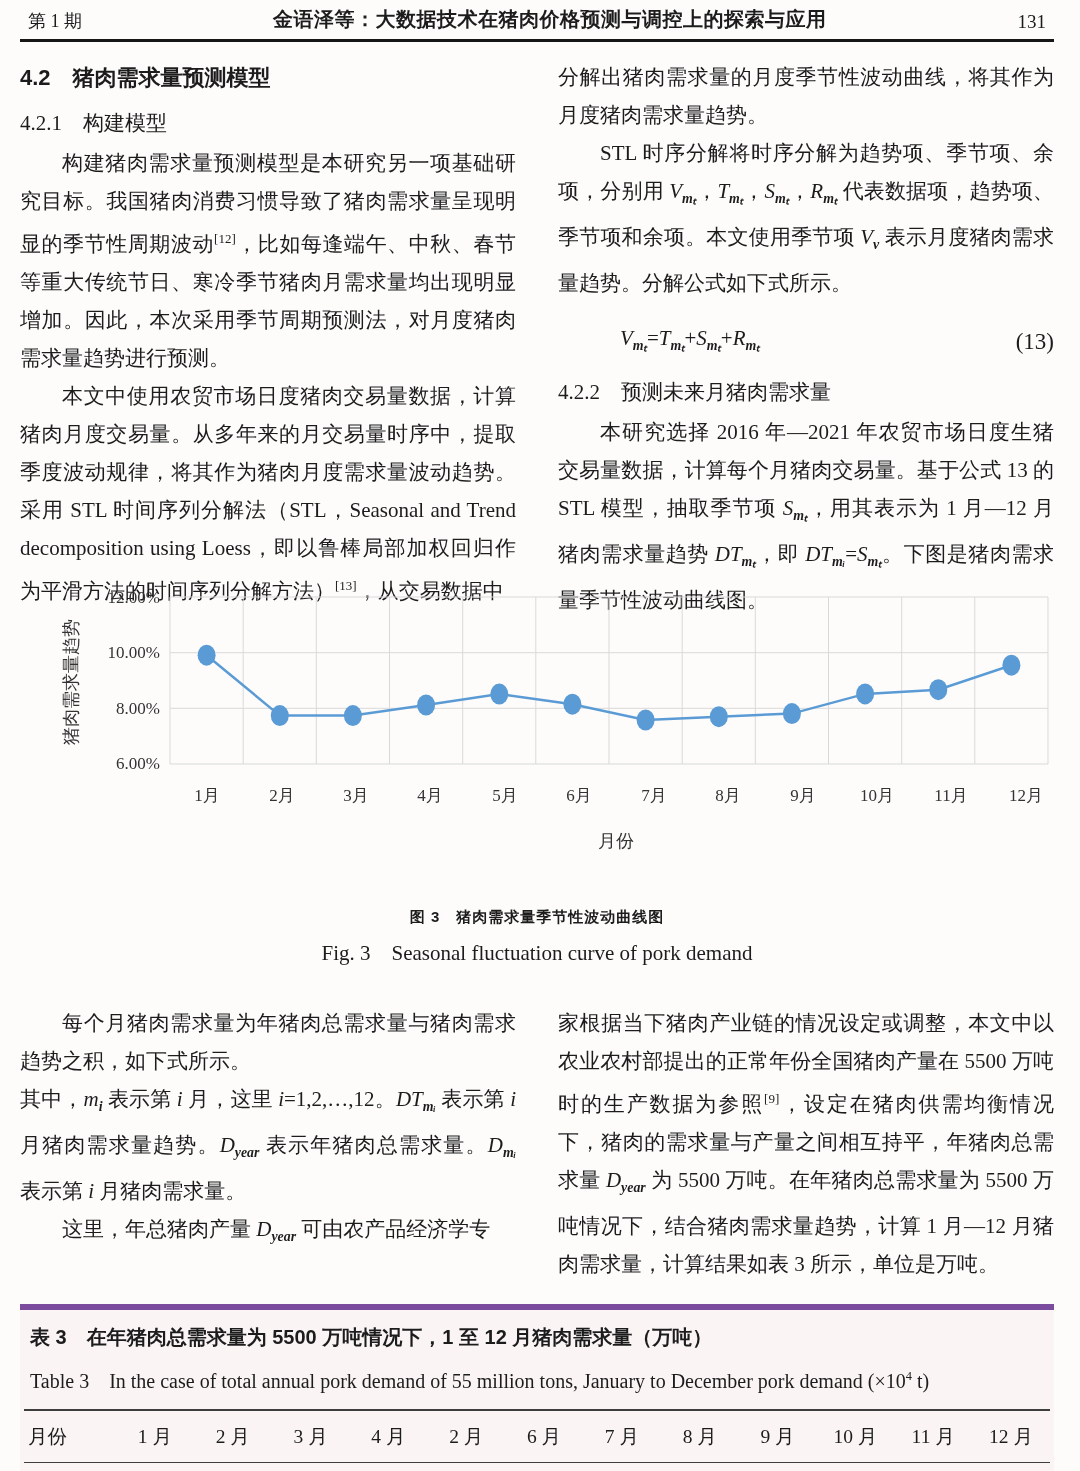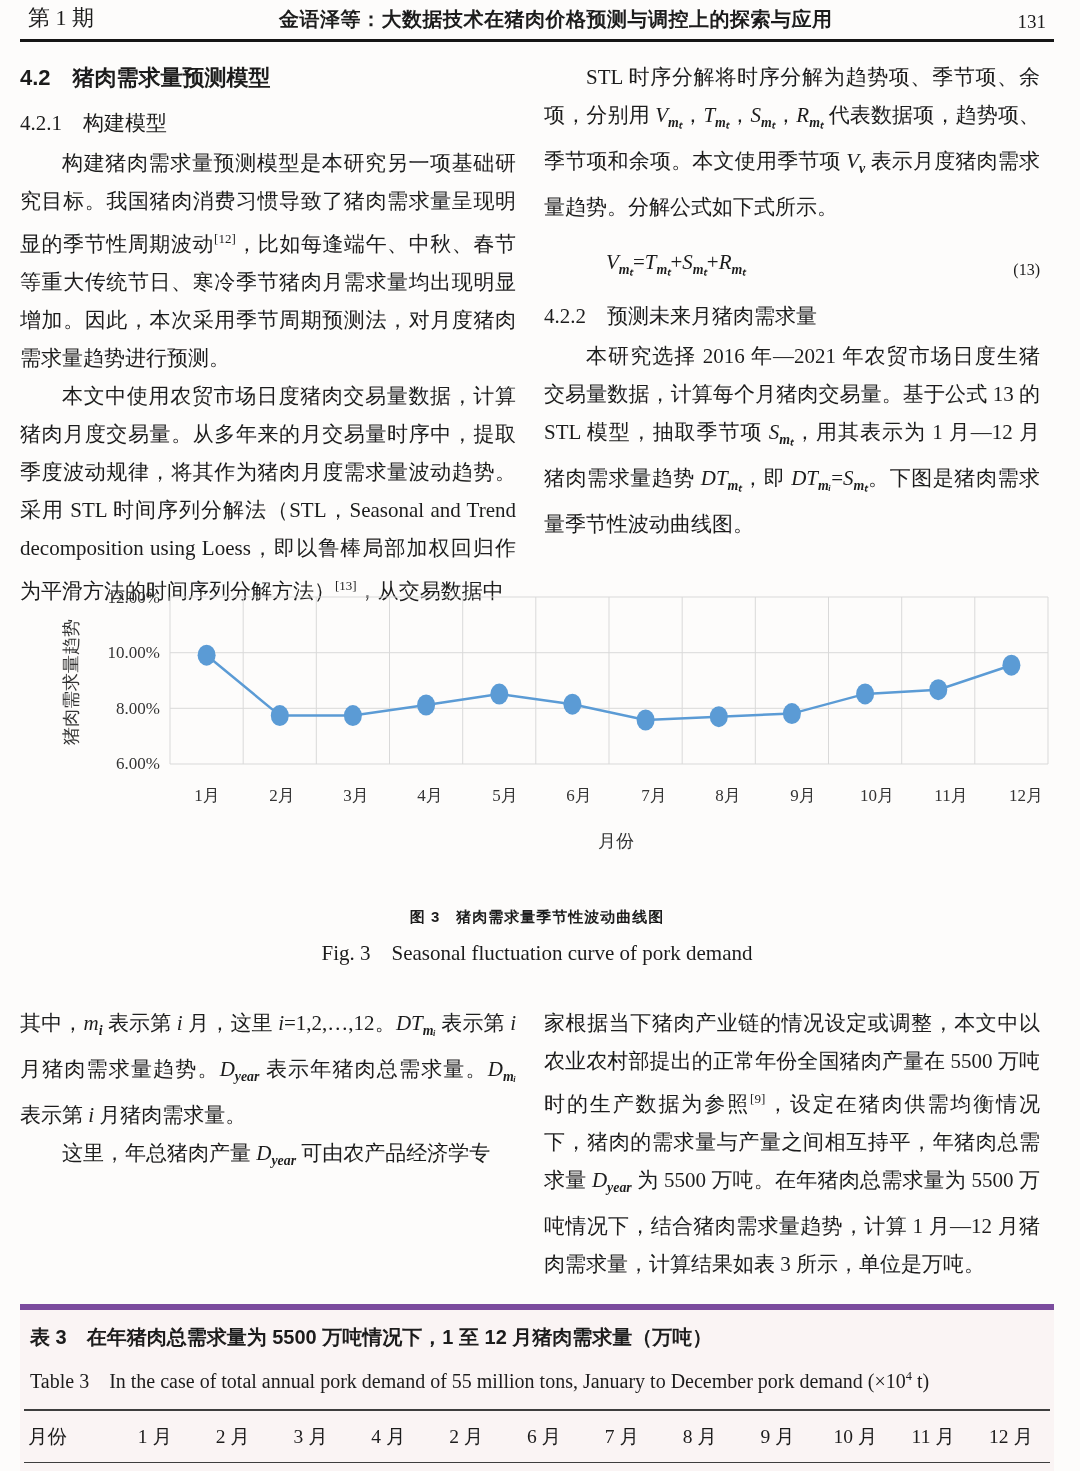--- a/index.html
+++ b/index.html
@@ -7,37 +7,37 @@
   .page {
     width:1080px; height:1471px; margin:0 auto; background:#fdfcfb;
     font-family:"Liberation Serif", serif; color:#1c1c1c; overflow:hidden;
     position:relative; padding:0 26px 0 20px;
   }
   
   .hdr {
     display:flex; align-items:flex-end; justify-content:space-between;
     padding:9px 8px 6px 8px; border-bottom:3px solid #161616; height:42px;
   }
-  .hdr-issue { font-size:22px; }
+  .hdr-issue { font-size:18px; }
   .hdr-title { font-family:"Liberation Sans", sans-serif; font-weight:bold; font-size:20px; letter-spacing:.5px; }
   .hdr-page { font-size:19px; }
   
-  .cols { display:flex; gap:28px; }
+  .cols { display:flex; gap:42px; }
   .col { width:496px; }
   .cols-top { padding-top:16px; height:508px; }
   p.body, .h2 { font-size:21px; line-height:38px; text-align:justify; }
   p.ind { text-indent:2em; }
   .h1 { font-family:"Liberation Sans", sans-serif; font-weight:bold; font-size:22px; line-height:36px; margin:2px 0 8px; }
   .h2 { margin:0 0 2px; }
   sub { font-size:.66em;font-weight:bold; }
   sup { font-size:.62em; }
   .it { font-style:italic; }
   .formula { display:flex; justify-content:space-between; align-items:flex-end; margin:24px 0 18px; font-size:21px; }
   .f-body { margin-left:62px; }
-  .f-num { font-size:16px; }
+  .f-num { font-size:23px; }
   
   .chart-block { height:300px; margin-top:14px; }
   .chart-block svg { display:block; }
   .grid { stroke:#d9d9d9; stroke-width:1; }
   .ctext { font-family:"Liberation Serif", serif; fill:#333; }
   
   .figcap { text-align:center; padding-top:44px; height:106px; }
   .figcap-cn { font-family:"Liberation Sans", sans-serif; font-weight:bold; font-size:15px; margin-bottom:12px; letter-spacing:1px; }
   .figcap-en { font-size:21px; }
   .cols-bot { padding-top:34px; height:312px; }
@@ -67,20 +67,21 @@
   </div>
 
   <div class="cols cols-top">
     <div class="col">
       <div class="h1">4.2　猪肉需求量预测模型</div>
       <div class="h2">4.2.1　构建模型</div>
       <p class="body ind"><span>构建猪肉需求量预测模型是本研究另一项基础研究目标。我国猪肉消费习惯导致了猪肉需求量呈现明显的季节性周期波动</span><sup>[12]</sup><span>，比如每逢端午、中秋、春节等重大传统节日、寒冷季节猪肉月需求量均出现明显增加。因此，本次采用季节周期预测法，对月度猪肉需求量趋势进行预测。</span></p>
       <p class="body ind"><span>本文中使用农贸市场日度猪肉交易量数据，计算猪肉月度交易量。从多年来的月交易量时序中，提取季度波动规律，将其作为猪肉月度需求量波动趋势。采用 STL 时间序列分解法（STL，Seasonal and Trend decomposition using Loess，即以鲁棒局部加权回归作为平滑方法的时间序列分解方法）</span><sup>[13]</sup><span>，从交易数据中</span></p>
     </div>
     <div class="col">
+      <p class="body"><span>分解出猪肉需求量的月度季节性波动曲线，将其作为月度猪肉需求量趋势。</span></p>
       <p class="body ind"><span>STL 时序分解将时序分解为趋势项、季节项、余项，分别用 </span><span class="it">V</span><sub class="it">mₜ</sub><span>，</span><span class="it">T</span><sub class="it">mₜ</sub><span>，</span><span class="it">S</span><sub class="it">mₜ</sub><span>，</span><span class="it">R</span><sub class="it">mₜ</sub><span> 代表数据项，趋势项、季节项和余项。本文使用季节项 </span><span class="it">V</span><sub class="it">v</sub><span> 表示月度猪肉需求量趋势。分解公式如下式所示。</span></p>
       <div class="formula">
         <span class="f-body"><span class="it">V</span><sub class="it">mₜ</sub><span>=</span><span class="it">T</span><sub class="it">mₜ</sub><span>+</span><span class="it">S</span><sub class="it">mₜ</sub><span>+</span><span class="it">R</span><sub class="it">mₜ</sub></span>
         <span class="f-num">(13)</span>
       </div>
       <div class="h2">4.2.2　预测未来月猪肉需求量</div>
       <p class="body ind"><span>本研究选择 2016 年—2021 年农贸市场日度生猪交易量数据，计算每个月猪肉交易量。基于公式 13 的 STL 模型，抽取季节项 </span><span class="it">S</span><sub class="it">mₜ</sub><span>，用其表示为 1 月—12 月猪肉需求量趋势 </span><span class="it">DT</span><sub class="it">mₜ</sub><span>，即 </span><span class="it">DT</span><sub class="it">mᵢ</sub><span>=</span><span class="it">S</span><sub class="it">mₜ</sub><span>。下图是猪肉需求量季节性波动曲线图。</span></p>
     </div>
   </div>
 
@@ -142,20 +143,21 @@
     </svg>
   </div>
 
   <div class="figcap">
     <div class="figcap-cn">图 3　猪肉需求量季节性波动曲线图</div>
     <div class="figcap-en">Fig. 3　Seasonal fluctuation curve of pork demand</div>
   </div>
 
   <div class="cols cols-bot">
     <div class="col">
+      <p class="body ind"><span>每个月猪肉需求量为年猪肉总需求量与猪肉需求趋势之积，如下式所示。</span></p>
       <p class="body"><span>其中，</span><span class="it">m</span><sub class="it">i</sub><span> 表示第 </span><span class="it">i</span><span> 月，这里 </span><span class="it">i</span><span>=1,2,…,12。</span><span class="it">DT</span><sub class="it">mᵢ</sub><span> 表示第 </span><span class="it">i</span><span> 月猪肉需求量趋势。</span><span class="it">D</span><sub class="it">year</sub><span> 表示年猪肉总需求量。</span><span class="it">D</span><sub class="it">mᵢ</sub><span> 表示第 </span><span class="it">i</span><span> 月猪肉需求量。</span></p>
       <p class="body ind"><span>这里，年总猪肉产量 </span><span class="it">D</span><sub class="it">year</sub><span> 可由农产品经济学专</span></p>
     </div>
     <div class="col">
       <p class="body"><span>家根据当下猪肉产业链的情况设定或调整，本文中以农业农村部提出的正常年份全国猪肉产量在 5500 万吨时的生产数据为参照</span><sup>[9]</sup><span>，设定在猪肉供需均衡情况下，猪肉的需求量与产量之间相互持平，年猪肉总需求量 </span><span class="it">D</span><sub class="it">year</sub><span> 为 5500 万吨。在年猪肉总需求量为 5500 万吨情况下，结合猪肉需求量趋势，计算 1 月—12 月猪肉需求量，计算结果如表 3 所示，单位是万吨。</span></p>
     </div>
   </div>
 
   <div class="tbl-section">
     <div class="tbl-title-cn">表 3　在年猪肉总需求量为 5500 万吨情况下，1 至 12 月猪肉需求量（万吨）</div>

